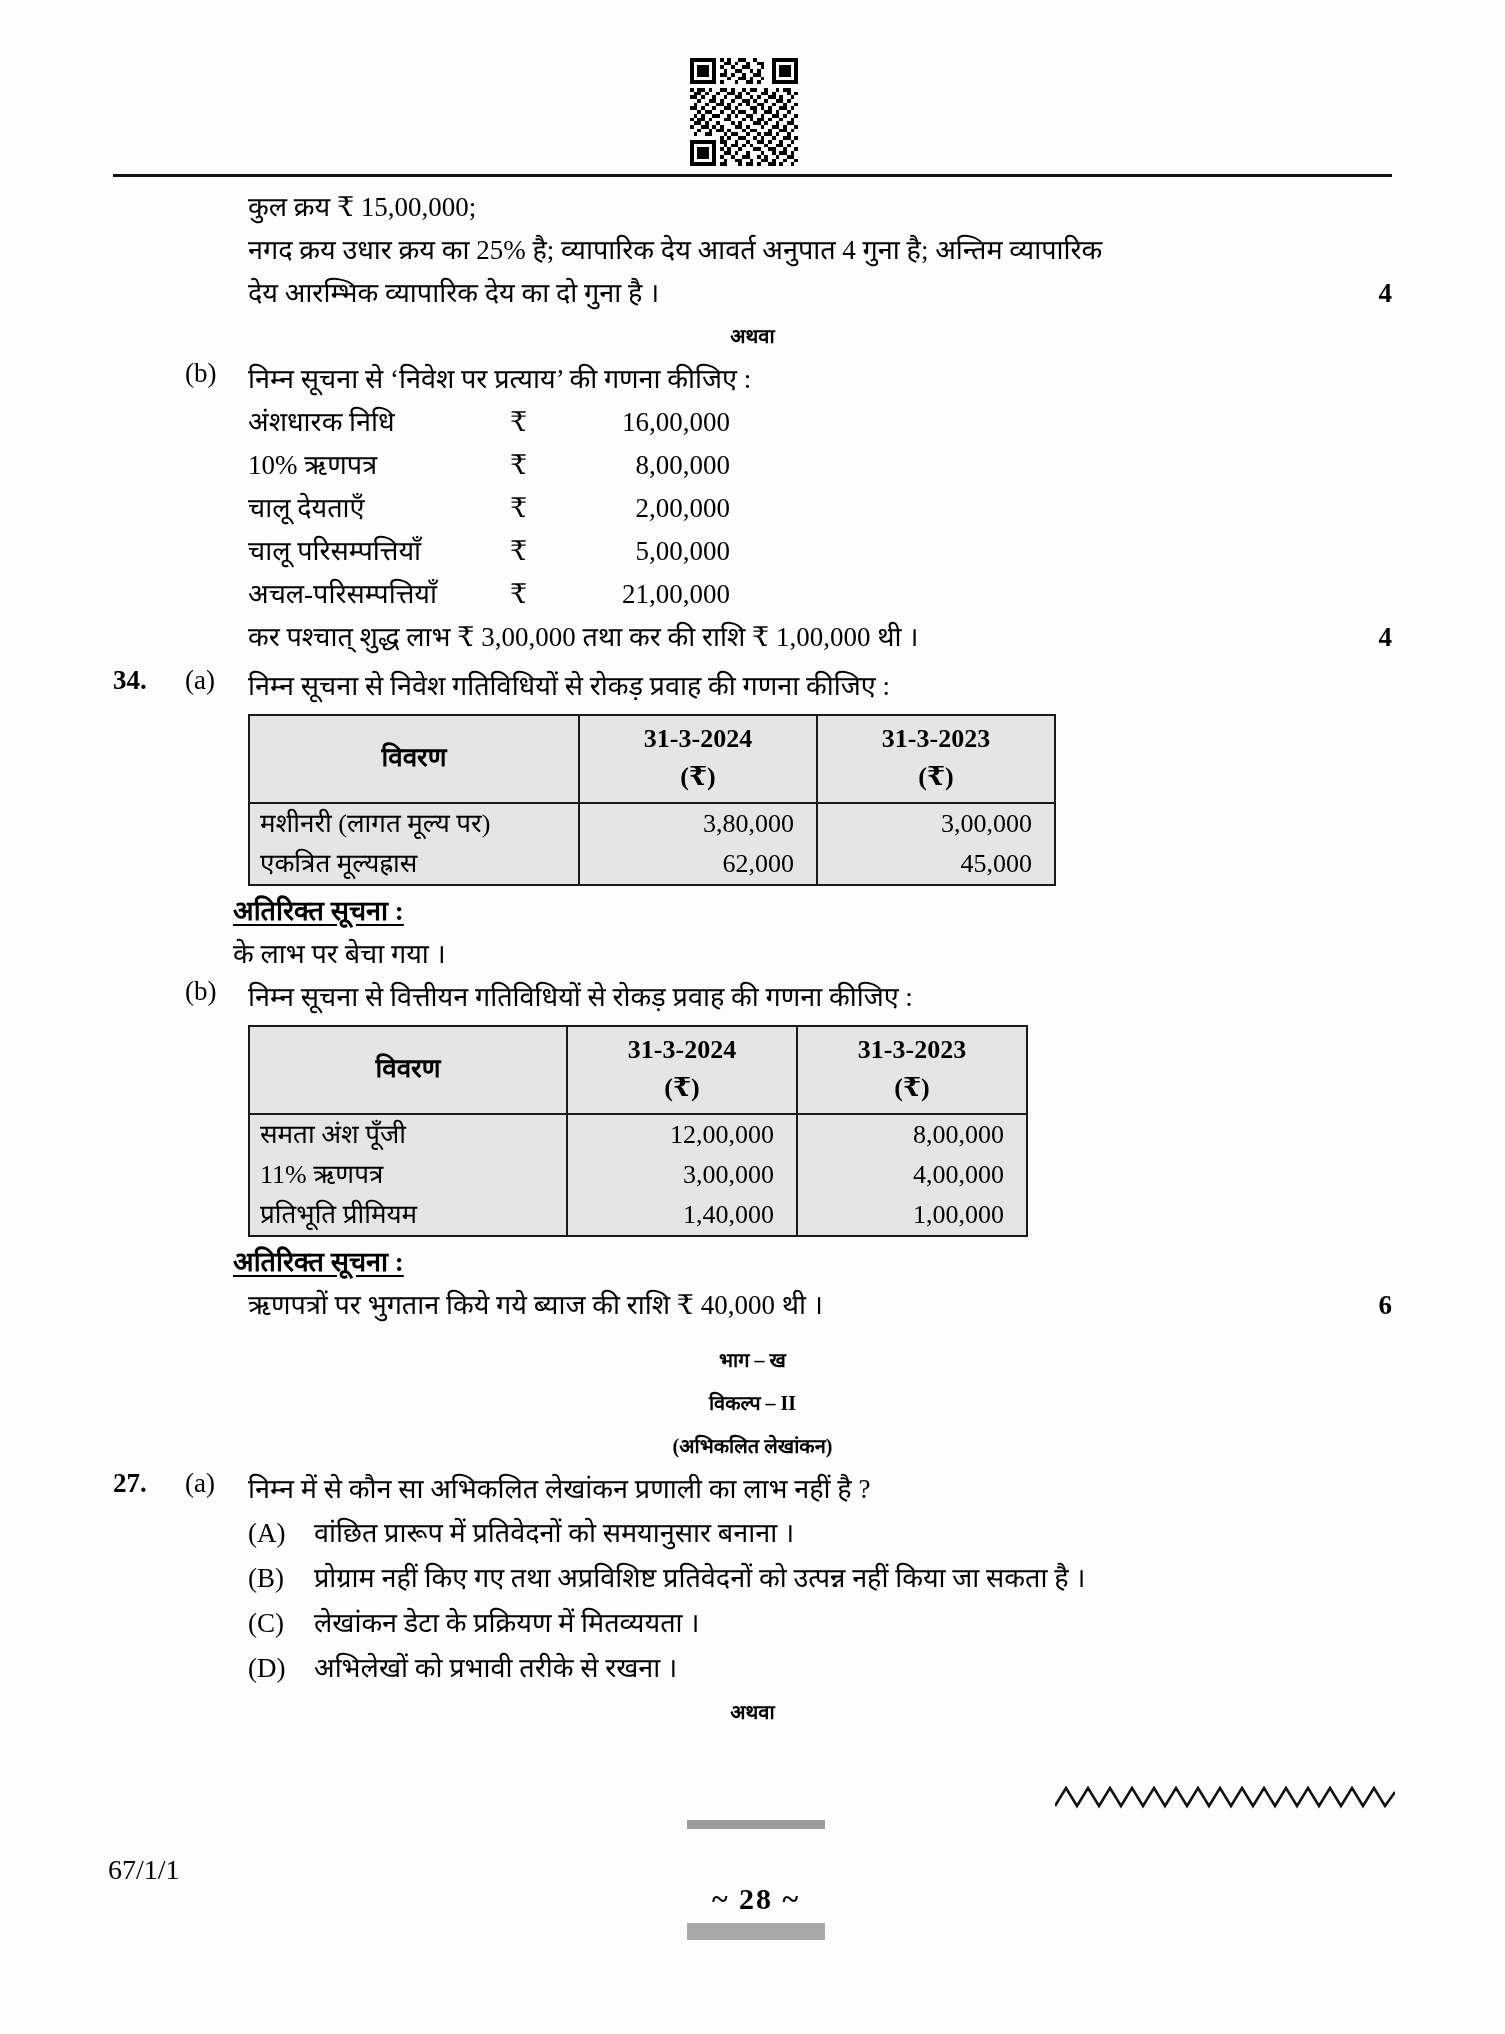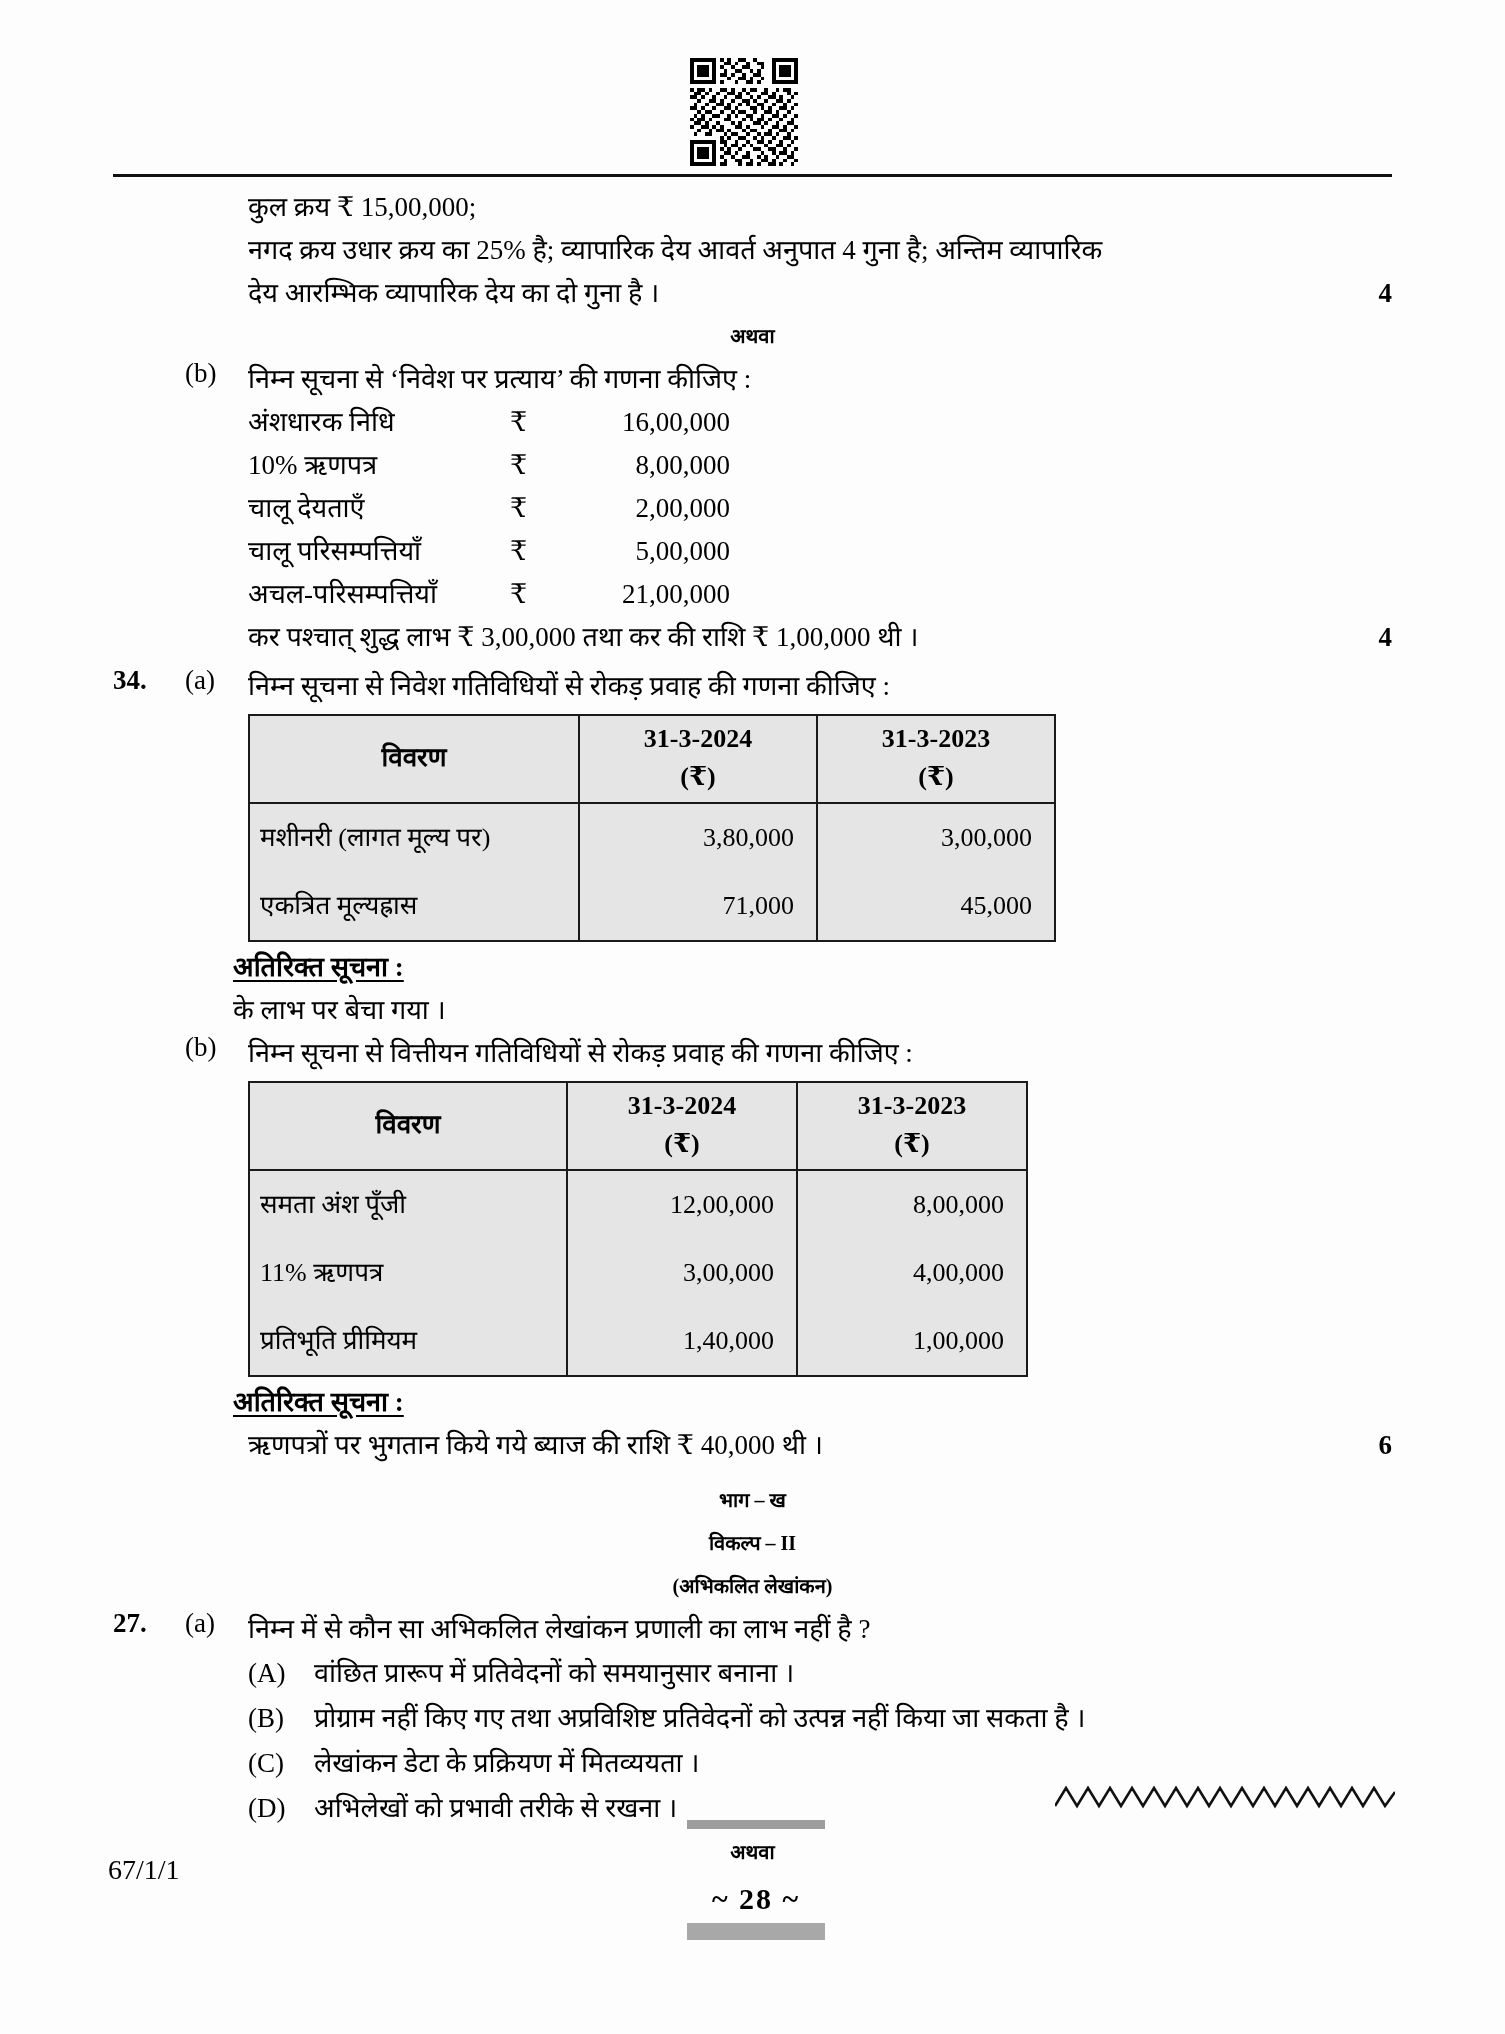--- a/index.html
+++ b/index.html
@@ -96,21 +96,21 @@
   table.acct {
     border-collapse: collapse;
     margin-left: 135px;
     margin-top: 6px;
     margin-bottom: 4px;
     background: #e5e5e5;
   }
   table.acct td, table.acct th {
     border: 2px solid #1a1a1a;
     font-size: 26px;
-    padding: 14px 12px;
+    padding: 0 12px;
     font-weight: normal;
     vertical-align: middle;
   }
   table.acct thead th {
     font-weight: 700;
     text-align: center;
     line-height: 38px;
     padding: 4px 14px 6px;
   }
   table.acct thead th .hdr-sub { display: block; font-weight: 700; }
@@ -533,21 +533,21 @@
         </tr>
       </thead>
       <tbody>
         <tr>
           <td class="label" style="border-bottom:none">मशीनरी (लागत मूल्य पर)</td>
           <td class="num" style="border-bottom:none">3,80,000</td>
           <td class="num" style="border-bottom:none">3,00,000</td>
         </tr>
         <tr>
           <td class="label" style="border-top:none">एकत्रित मूल्यह्रास</td>
-          <td class="num" style="border-top:none">71,000</td>
+          <td class="num" style="border-top:none">62,000</td>
           <td class="num" style="border-top:none">45,000</td>
         </tr>
       </tbody>
     </table>
 
     <div class="subhead">अतिरिक्त सूचना :</div>
     <div class="note">के लाभ पर बेचा गया ।</div>
 
     <div class="row">
       <div class="qno"></div>

